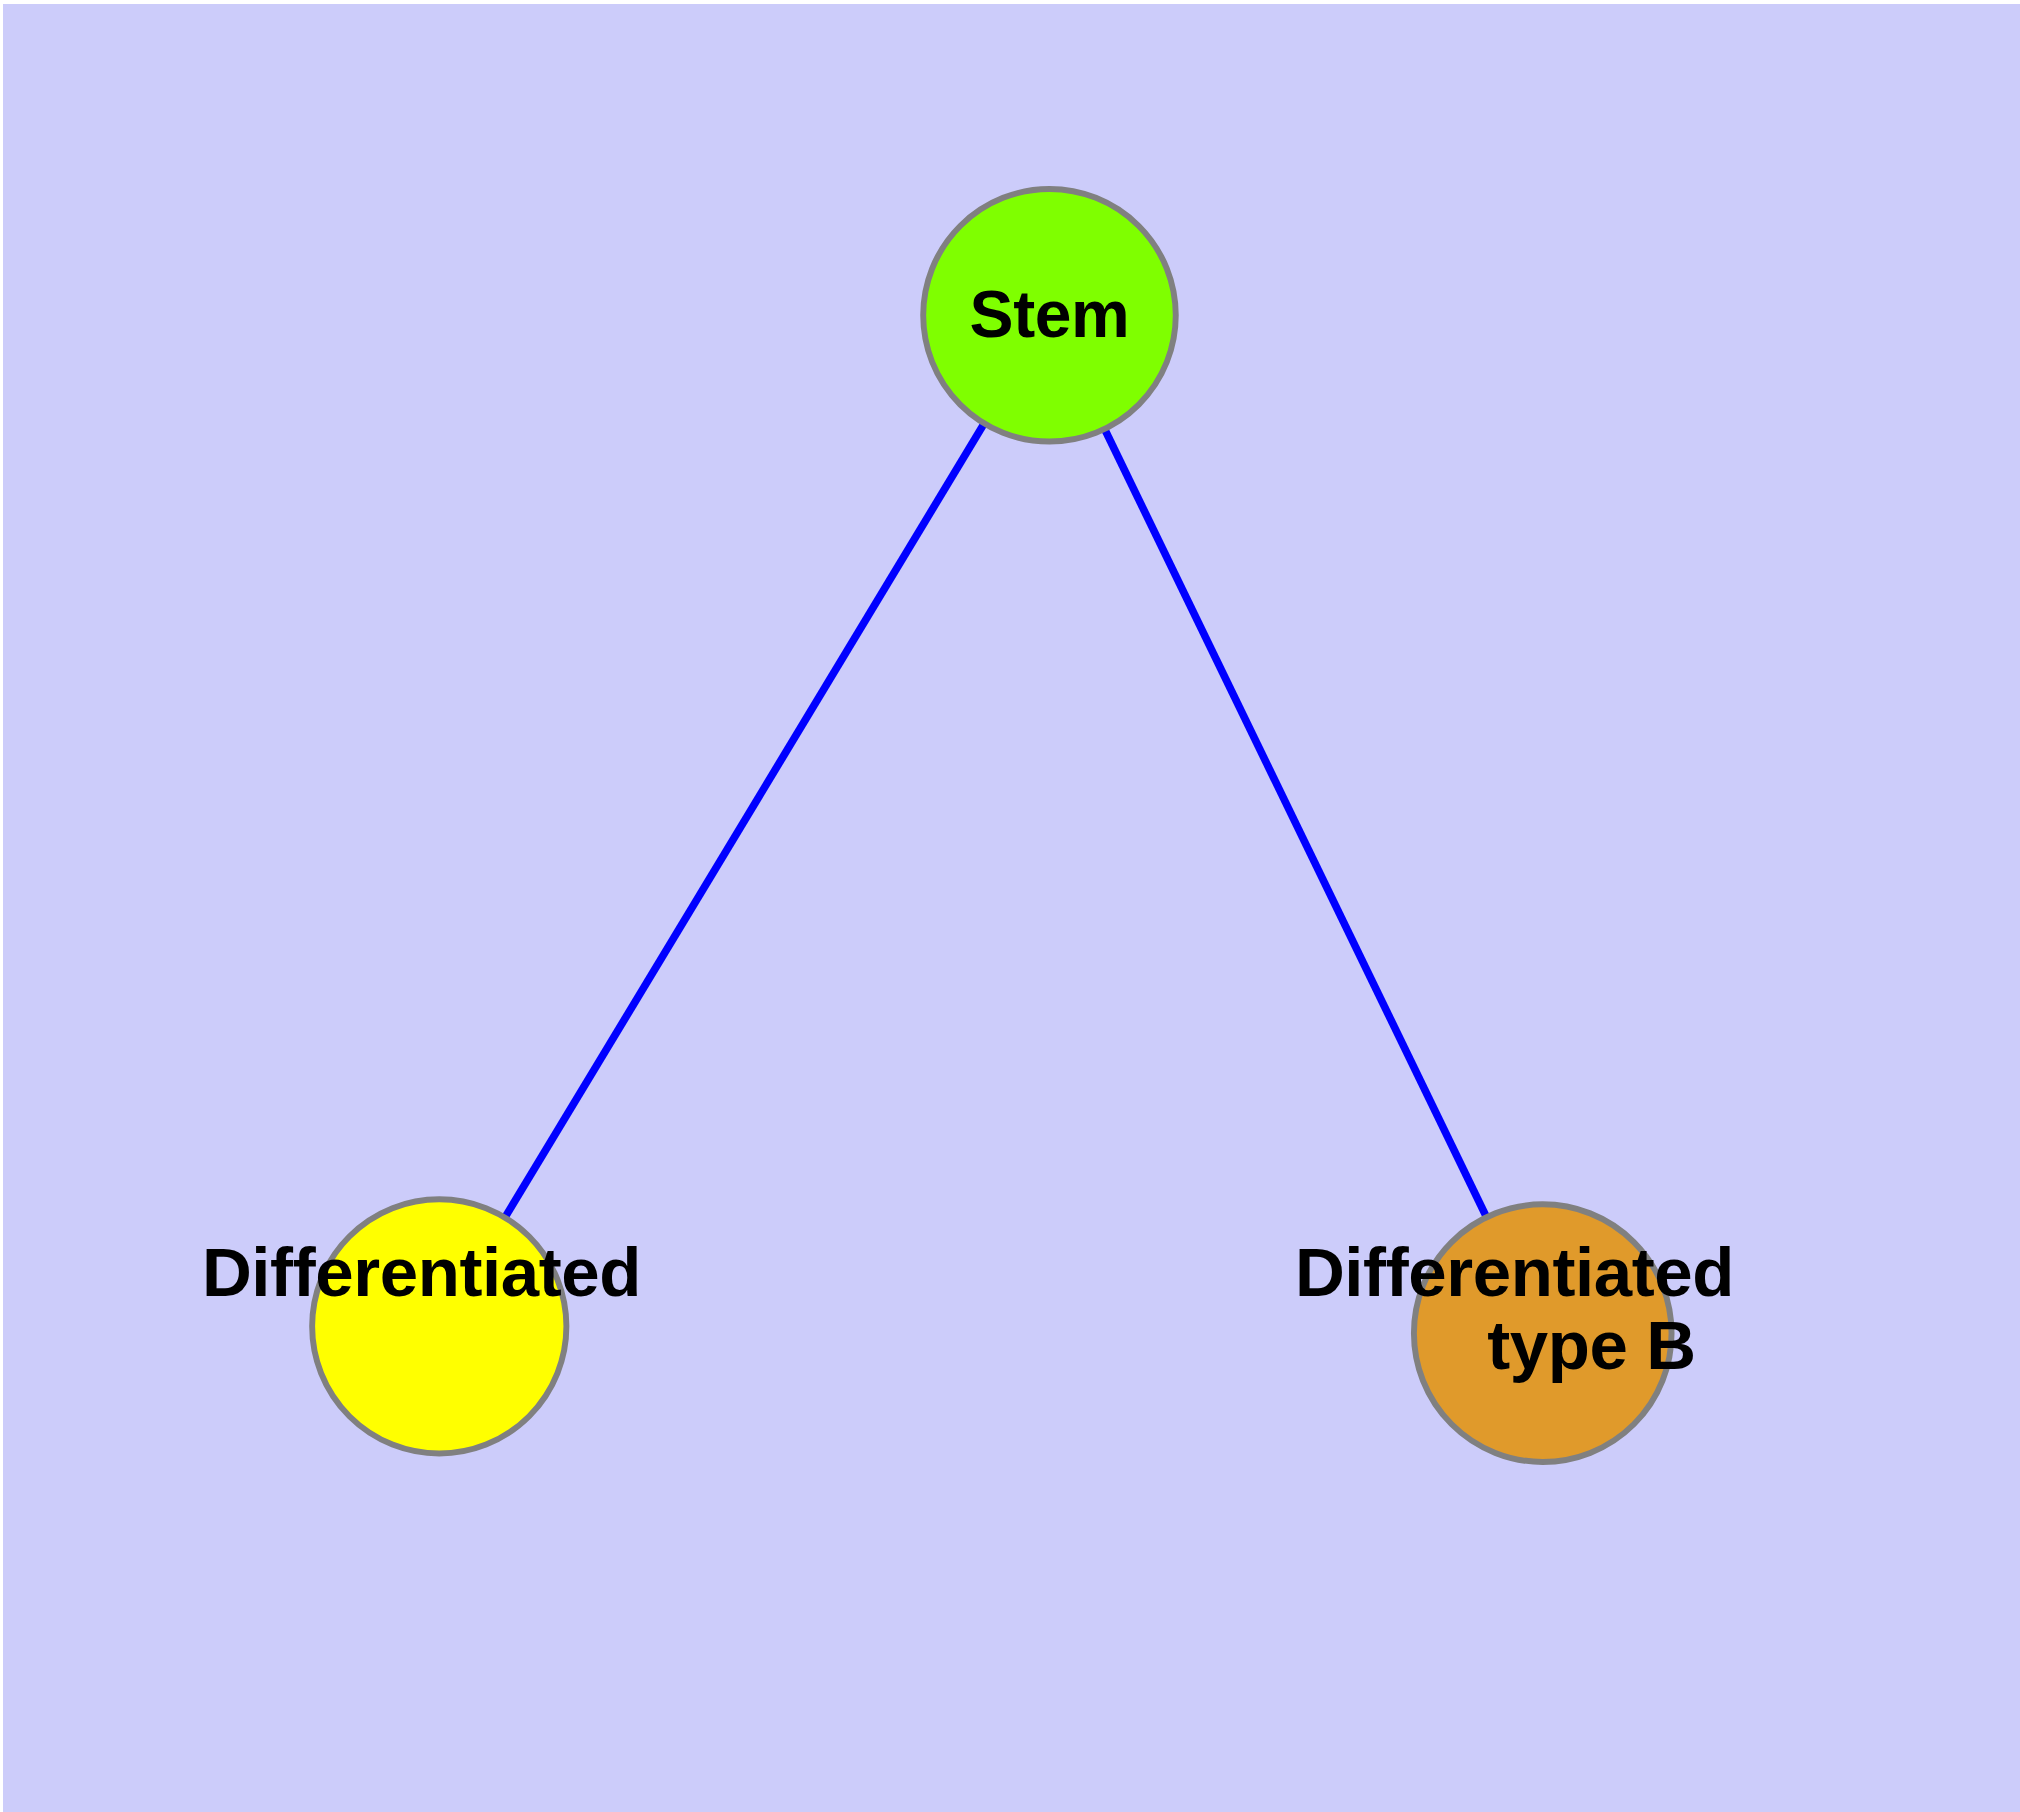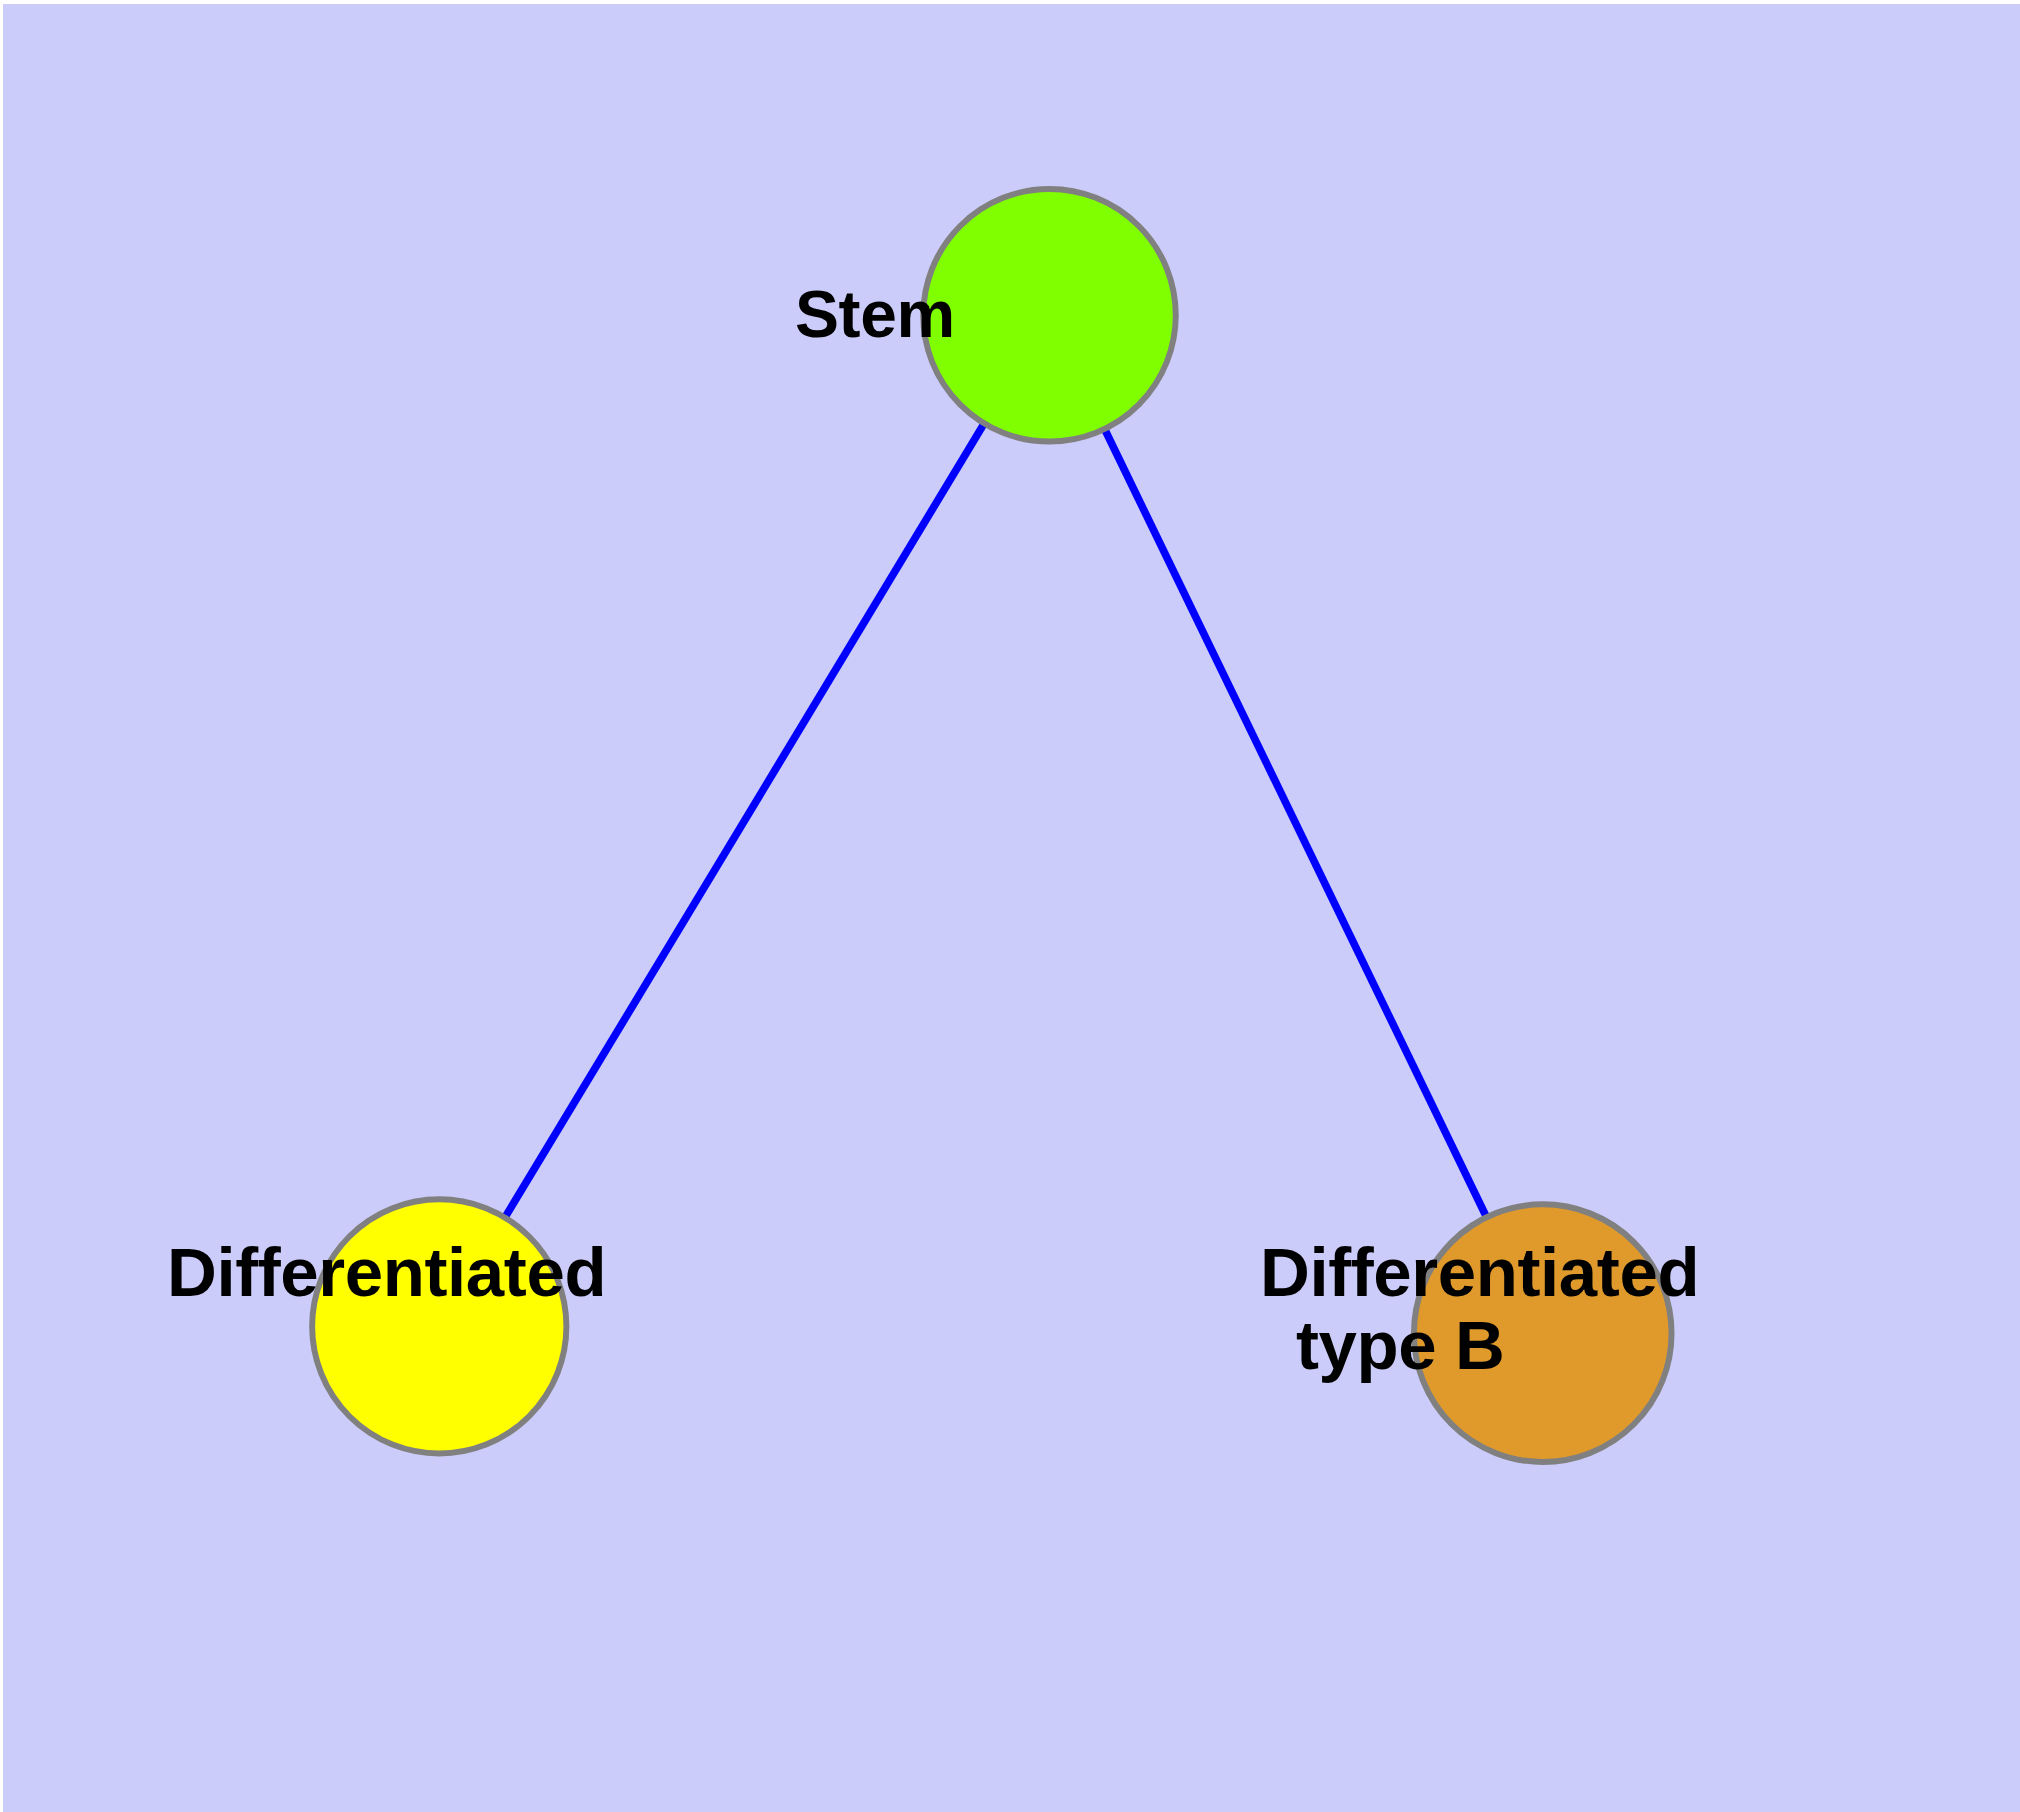--- a/index.html
+++ b/index.html
@@ -28,20 +28,21 @@
     left: 0;
     top: 0;
     width: 2021px;
     height: 1812px;
     display: block;
   }
   .node-label {
     position: absolute;
     font-weight: bold;
     color: #000000;
+    text-align: center;
     line-height: 1.04;
     white-space: pre;
     letter-spacing: -0.4px;
     -webkit-font-smoothing: antialiased;
   }
   .label-stem {
     font-size: 66px;
   }
   .label-leaf {
     font-size: 69px;
@@ -66,16 +67,16 @@
       <circle cx="518" cy="1565" r="150" fill="#ffff00" stroke="#808080" stroke-width="7"></circle>
       <circle cx="1820" cy="1573" r="152" fill="#e09a2b" stroke="#808080" stroke-width="7"></circle>
     </g>
   </svg>
 
   <div class="node-label label-stem" style="left:795px; top:280px; width:509px;">Stem</div>
 
   <div class="node-label label-leaf" style="left:167px; top:1237px; width:509px;">Differentiated</div>
 
   <div class="node-label label-leaf" style="left:1260px; top:1237px; width:509px;">Differentiated</div>
-  <div class="node-label label-leaf" style="left:1296px; top:1310px; width:509px;">type B</div>
+  <div class="node-label label-leaf" style="left:1337px; top:1310px; width:509px;">type B</div>
 
 </div>
 
 
 </body></html>

